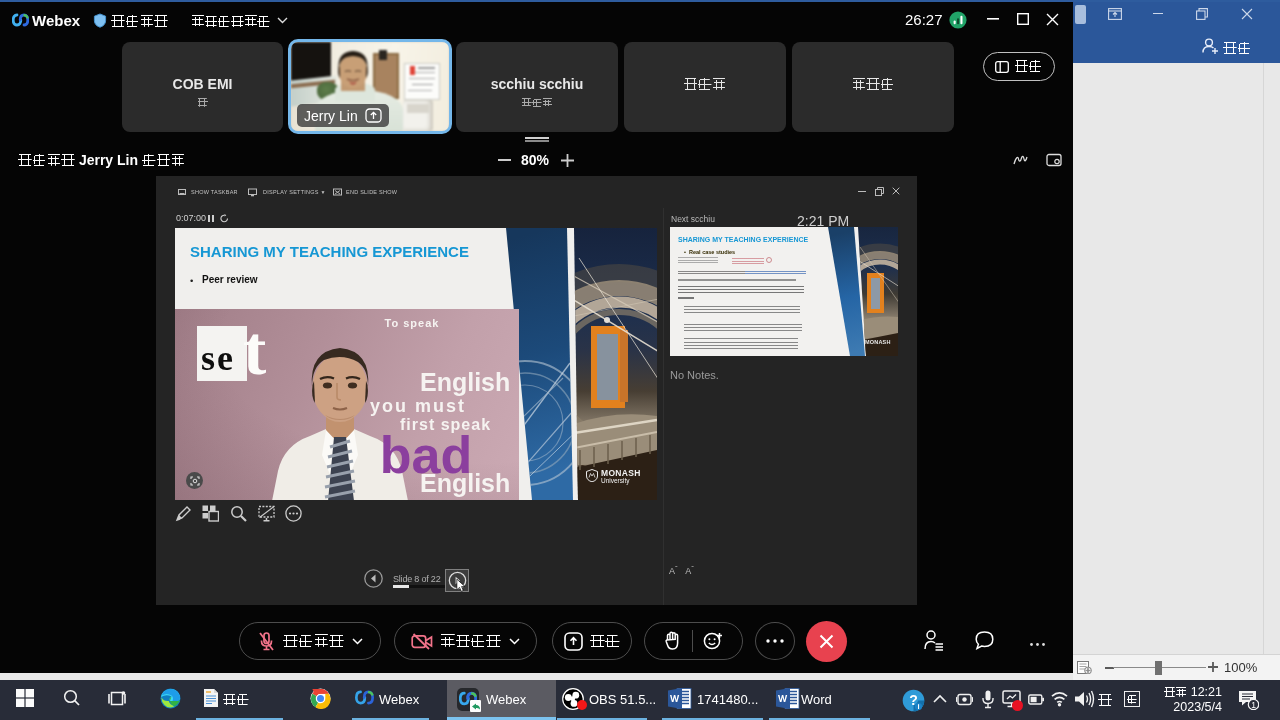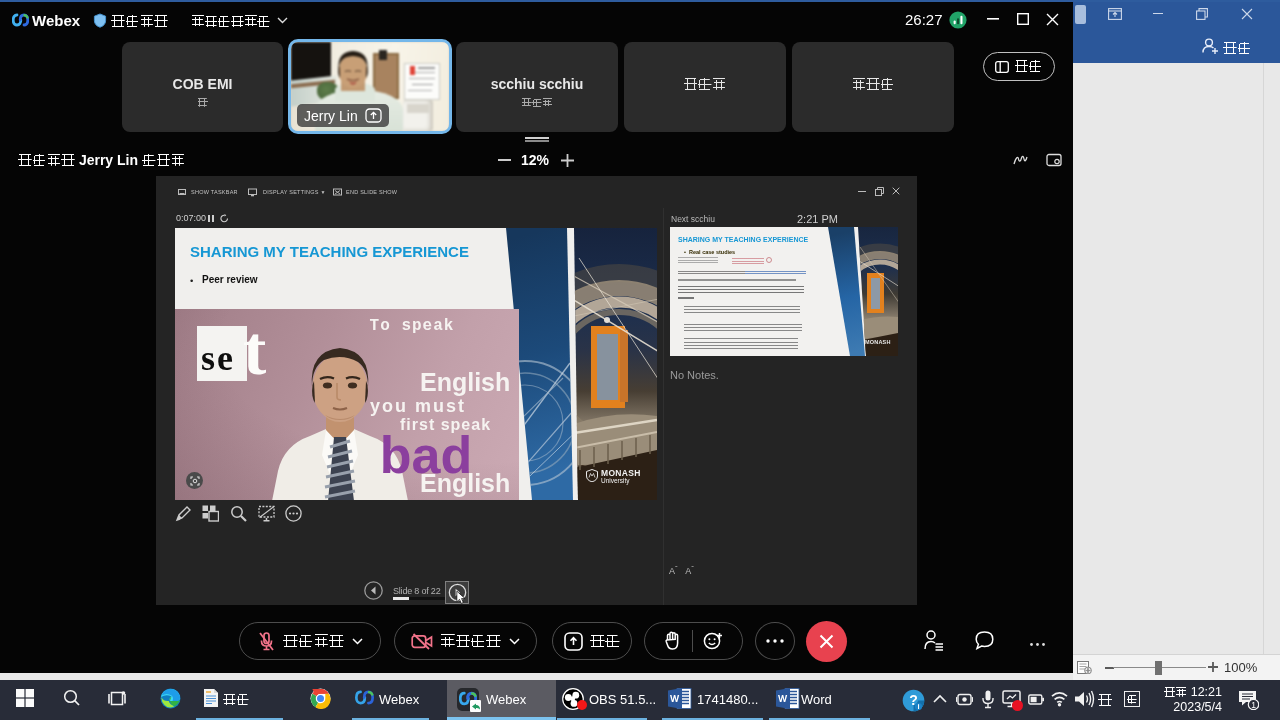--- a/index.html
+++ b/index.html
@@ -178,21 +178,21 @@
     <div class="abs" id="layoutbtn"><svg style="vertical-align:-2px;margin-right:5px" width="14" height="12" viewBox="0 0 14 12">
           <rect x="0.7" y="0.7" width="12.6" height="10.6" rx="2" fill="none" stroke="#fff" stroke-width="1.3"></rect>
           <line x1="5.2" y1="0.7" x2="5.2" y2="11.3" stroke="#fff" stroke-width="1.3"></line>
         </svg><span class="cj"></span><span class="cj b"></span></div>
     <div class="abs" style="left:525px;top:137px;width:24px;height:1.6px;background:#cfcfcf"></div>
     <div class="abs" style="left:525px;top:140px;width:24px;height:1.6px;background:#8a8a8a"></div>
 
     <div class="abs" id="viewrow">
       <div class="abs" style="left:18px;top:6px;font-size:14px;"><span class="cj"></span><span class="cj b"></span><span class="cj c"></span><span class="cj"></span> <b>Jerry Lin</b> <span class="cj b"></span><span class="cj"></span><span class="cj c"></span></div>
       <div class="abs" style="left:498px;top:5px;width:13px;height:2px;background:#ccc;margin-top:8px;"></div>
-      <div class="abs" style="left:521px;top:6px;font-size:14px;font-weight:bold;">12%</div>
+      <div class="abs" style="left:521px;top:6px;font-size:14px;font-weight:bold;">80%</div>
       <svg class="abs" style="left:561px;top:8px" width="13" height="13" viewBox="0 0 13 13">
           <path d="M6.5 0 V13 M0 6.5 H13" stroke="#ccc" stroke-width="1.8"></path>
         </svg>
       <svg class="abs" style="left:1013px;top:7px" width="15" height="15" viewBox="0 0 15 15">
           <path d="M1 11 C3 4 5 3 5.5 6 C6 9 7.5 9 8.5 5 C9.2 2.5 10.5 3 11 6 C11.5 9 13 8 14 4" fill="none" stroke="#ddd" stroke-width="1.3"></path>
         </svg>
       <svg class="abs" style="left:1046px;top:6px" width="16" height="16" viewBox="0 0 16 16">
           <rect x="1" y="2.5" width="14" height="11" rx="2" fill="none" stroke="#ddd" stroke-width="1.3"></rect>
           <circle cx="11" cy="9.5" r="2.2" fill="none" stroke="#ddd" stroke-width="1.2"></circle>
         </svg>
@@ -229,21 +229,21 @@
           </svg>
       </div>
 
       <div class="abs" style="left:20px;top:37px;font-size:9px;color:#cfcfcf;">0:07:00</div>
       <div class="abs" style="left:52px;top:39px;width:2px;height:7px;background:#cfcfcf;"></div>
       <div class="abs" style="left:56px;top:39px;width:2px;height:7px;background:#cfcfcf;"></div>
       <svg class="abs" style="left:64px;top:38px" width="9" height="9" viewBox="0 0 9 9">
           <path d="M7.5 4.5 A3.3 3.3 0 1 1 4.5 1.2" fill="none" stroke="#cfcfcf" stroke-width="1.1"></path>
           <path d="M4.5 0 L6.3 1.2 L4.5 2.6 Z" fill="#cfcfcf"></path>
         </svg>
-      <div class="abs" style="left:641px;top:37px;font-size:11px;color:#cfcfcf;text-align:right;">2:21 PM</div>
+      <div class="abs" style="left:641px;top:37px;font-size:14px;color:#cfcfcf;text-align:right;">2:21 PM</div>
 
       <div class="abs" id="slide">
         <div class="abs" style="left:15px;top:15px;font-size:15px;font-weight:bold;color:#1697d4;">SHARING MY TEACHING EXPERIENCE</div>
         <div class="abs" style="left:15px;top:47px;font-size:9.5px;color:#222;">•</div>
         <div class="abs" style="left:27px;top:46px;font-size:10px;font-weight:bold;color:#111;">Peer review</div>
 
         <div class="abs" style="left:320px;top:0;width:162px;height:272px;background:#f0efed;"></div>
         <div class="abs" style="left:320px;top:0;width:120px;height:272px;clip-path:polygon(11px 0,72px 0,78px 272px,37px 272px);background:linear-gradient(165deg,#16375c 5%,#1c4a7a 45%,#2e6aa5 85%);">
           <svg width="120" height="272" viewBox="0 0 120 272">
             <circle cx="30" cy="195" r="62" fill="none" stroke="#b8c6d4" stroke-width="2" opacity="0.6"></circle>
@@ -308,21 +308,21 @@
               <path d="M56 99 L70 114 L84 99 L88 124 L70 168 L52 124 Z" fill="#fbfaf7"></path>
               <path d="M64 106 L76 106 L84 170 L58 170 Z" fill="#3c4250"></path>
               <path d="M60 116 L80 110 M58 126 L82 120 M57 136 L83 130 M56 146 L84 140 M55 156 L85 150 M55 166 L85 160" stroke="#98a0ac" stroke-width="3"></path>
             </svg>
           </div>
 
           <div class="abs" style="left:22px;top:17px;width:50px;height:55px;background:#f4f3f1;"></div>
           <div class="abs" style="left:26px;top:31px;font-family:'Liberation Serif',serif;font-size:36px;font-weight:bold;color:#0e0e0e;letter-spacing:2px;line-height:1;">se</div>
           <div class="abs" style="left:68px;top:7px;font-family:'Liberation Serif',serif;font-size:70px;font-weight:bold;color:#fcfbf9;line-height:1;">t</div>
 
-          <div class="abs" style="left:162px;top:8px;width:150px;text-align:center;font-weight:bold;color:#f6f3f1;font-size:16px;letter-spacing:1px;font-family:Liberation Mono, monospace;">To speak</div>
+          <div class="abs" style="left:162px;top:8px;width:150px;text-align:center;font-weight:bold;color:#f6f3f1;font-size:11px;letter-spacing:1px;">To speak</div>
           <div class="abs" style="left:245px;top:59px;width:110px;font-weight:bold;color:#f6f3f1;font-size:25px;">English</div>
           <div class="abs" style="left:195px;top:87px;width:110px;font-weight:bold;color:#f6f3f1;font-size:18px;letter-spacing:2px;">you must</div>
           <div class="abs" style="left:225px;top:107px;width:120px;font-weight:bold;color:#f6f3f1;font-size:16px;letter-spacing:1px;">first speak</div>
           <div class="abs" style="left:196px;top:116px;width:110px;text-align:center;font-weight:bold;color:#8b3f9e;font-size:52px;">bad</div>
           <div class="abs" style="left:245px;top:160px;width:110px;font-weight:bold;color:#f6f3f1;font-size:25px;">English</div>
 
           <div class="abs" style="left:11px;top:163px;width:17px;height:17px;border-radius:50%;background:#4a4a4a;"></div>
           <svg class="abs" style="left:14.5px;top:166.5px" width="10" height="10" viewBox="0 0 10 10">
               <circle cx="5" cy="5" r="1.8" fill="none" stroke="#ddd" stroke-width="1"></circle>
               <path d="M1 3 V1 H3 M7 1 H9 V3 M9 7 V9 H7 M3 9 H1 V7" fill="none" stroke="#ddd" stroke-width="1.1"></path>
@@ -351,21 +351,21 @@
             <path d="M8.5 13 L8.5 15.5 M5.5 15.8 H11.5" stroke="#ccc" stroke-width="1.5"></path>
           </svg>
         <svg class="abs" style="left:110px;top:0" width="17" height="17" viewBox="0 0 17 17">
             <circle cx="8.5" cy="8.5" r="7.6" fill="none" stroke="#ccc" stroke-width="1.3"></circle>
             <circle cx="5" cy="8.5" r="1.1" fill="#ccc"></circle>
             <circle cx="8.5" cy="8.5" r="1.1" fill="#ccc"></circle>
             <circle cx="12" cy="8.5" r="1.1" fill="#ccc"></circle>
           </svg>
       </div>
 
-      <div class="abs" style="left:0;top:404px;width:520px;height:26px;">
+      <div class="abs" style="left:0;top:392px;width:520px;height:26px;">
         <svg class="abs" style="left:208px;top:1px" width="19" height="19" viewBox="0 0 19 19">
             <circle cx="9.5" cy="9.5" r="8.7" fill="none" stroke="#9a9a9a" stroke-width="1.3"></circle>
             <path d="M11.5 5.5 L7 9.5 L11.5 13.5 Z" fill="#bbb"></path>
           </svg>
         <div class="abs" style="left:237px;top:6px;font-size:9px;color:#b0b0b0;letter-spacing:-0.2px;">Slide 8 of 22</div>
         <div class="abs" style="left:237px;top:16.5px;width:73px;height:3px;background:#111;"></div>
         <div class="abs" style="left:237px;top:16.5px;width:16px;height:3px;background:#e8e8e8;"></div>
         <div class="abs" style="left:289px;top:1px;width:24px;height:23px;background:#3d3d3d;border:1px solid #808080;"></div>
         <svg class="abs" style="left:292px;top:2.5px" width="19" height="19" viewBox="0 0 20 20">
             <circle cx="10" cy="10" r="8.6" fill="none" stroke="#ddd" stroke-width="1.4"></circle>

